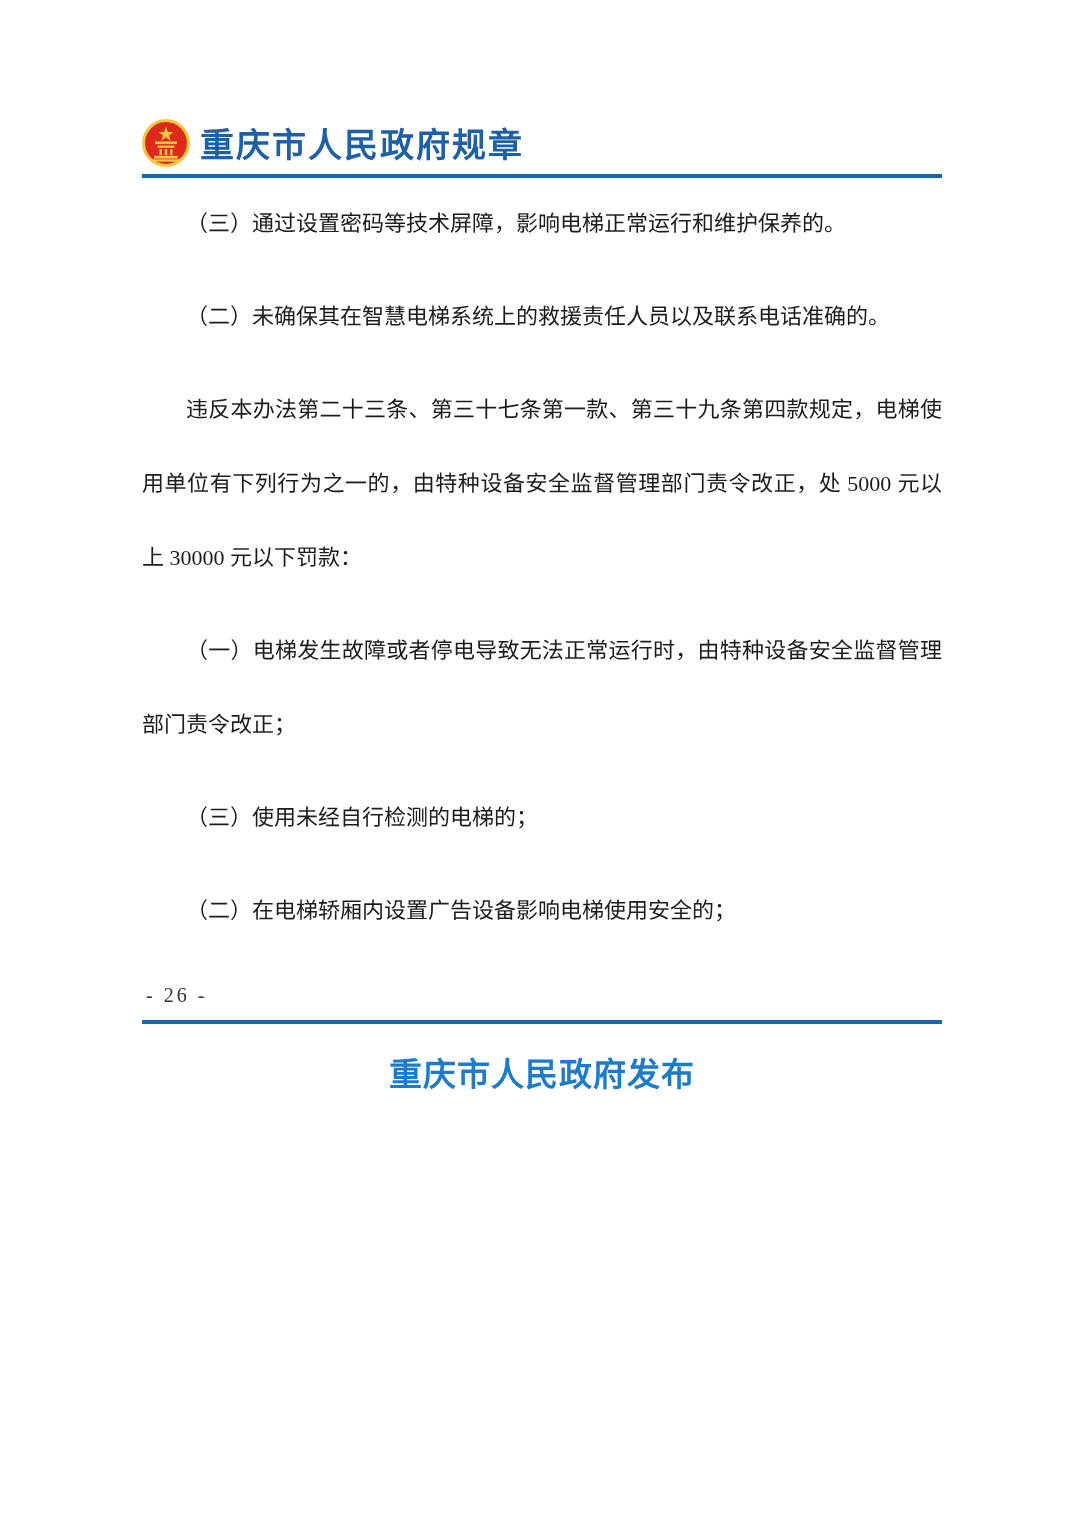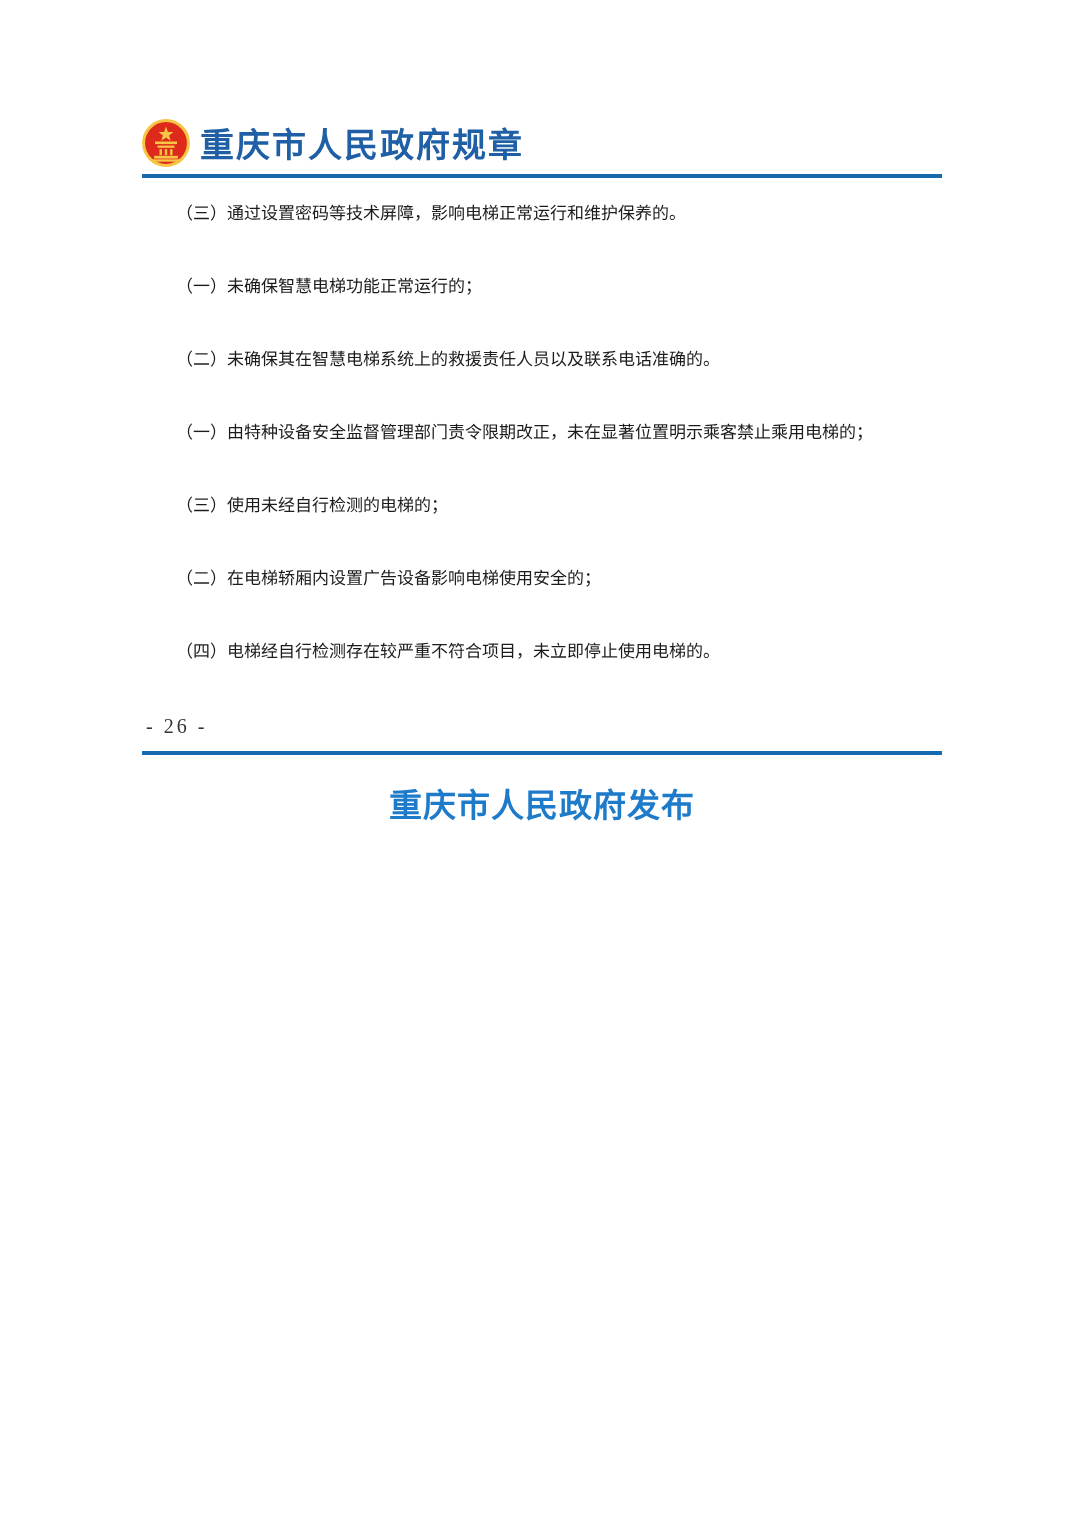--- a/index.html
+++ b/index.html
@@ -33,22 +33,22 @@
     color: var(--title-color, #1f5fa6);
     font-family: "Liberation Serif", "DejaVu Serif", serif;
   }
   .header-rule {
     height: 4px;
     margin-top: 7px;
     background: var(--rule-color, #1569ae);
   }
   .doc-body {
     margin-top: 9px;
-    font-size: 17px;
-    line-height: 54px;
+    font-size: 22px;
+    line-height: 74px;
     color: var(--text-color, #1c1c1c);
     text-align: justify;
     text-align-last: left;
   }
   .para {
     margin: 0 0 19px 0;
     text-indent: 2em;
   }
   .para:last-child { margin-bottom: 0; }
   .lead {
@@ -97,26 +97,25 @@
         <path d="M10 41.5 h28" stroke="var(--emblem-gold, #f6c544)" stroke-width="2.4" fill="none"></path>
       </svg>
       <h1 class="title">重庆市人民政府规章</h1>
     </div>
     <div class="header-rule"></div>
   </header>
 
   <main class="doc-body">
 
   <p class="para">（三）通过设置密码等技术屏障，影响电梯正常运行和维护保养的。</p>
-      <p class="para">（一）未确保智慧电梯功能正常运行的；</p>
       <p class="para">（二）未确保其在智慧电梯系统上的救援责任人员以及联系电话准确的。</p>
-      <p class="para">（一）由特种设备安全监督管理部门责令限期改正，未在显著位置明示乘客禁止乘用电梯的；</p>
+      <p class="para">违反本办法第二十三条、第三十七条第一款、第三十九条第四款规定，电梯使用单位有下列行为之一的，由特种设备安全监督管理部门责令改正，处 5000 元以上 30000 元以下罚款：</p>
+      <p class="para">（一）电梯发生故障或者停电导致无法正常运行时，由特种设备安全监督管理部门责令改正；</p>
       <p class="para">（三）使用未经自行检测的电梯的；</p>
       <p class="para">（二）在电梯轿厢内设置广告设备影响电梯使用安全的；</p>
-      <p class="para">（四）电梯经自行检测存在较严重不符合项目，未立即停止使用电梯的。</p>
     </main>
 
   <footer class="page-footer">
     <div class="page-number">- 26 -</div>
     <div class="footer-rule"></div>
     <div class="publisher">重庆市人民政府发布</div>
   </footer>
 
 </div>
 

